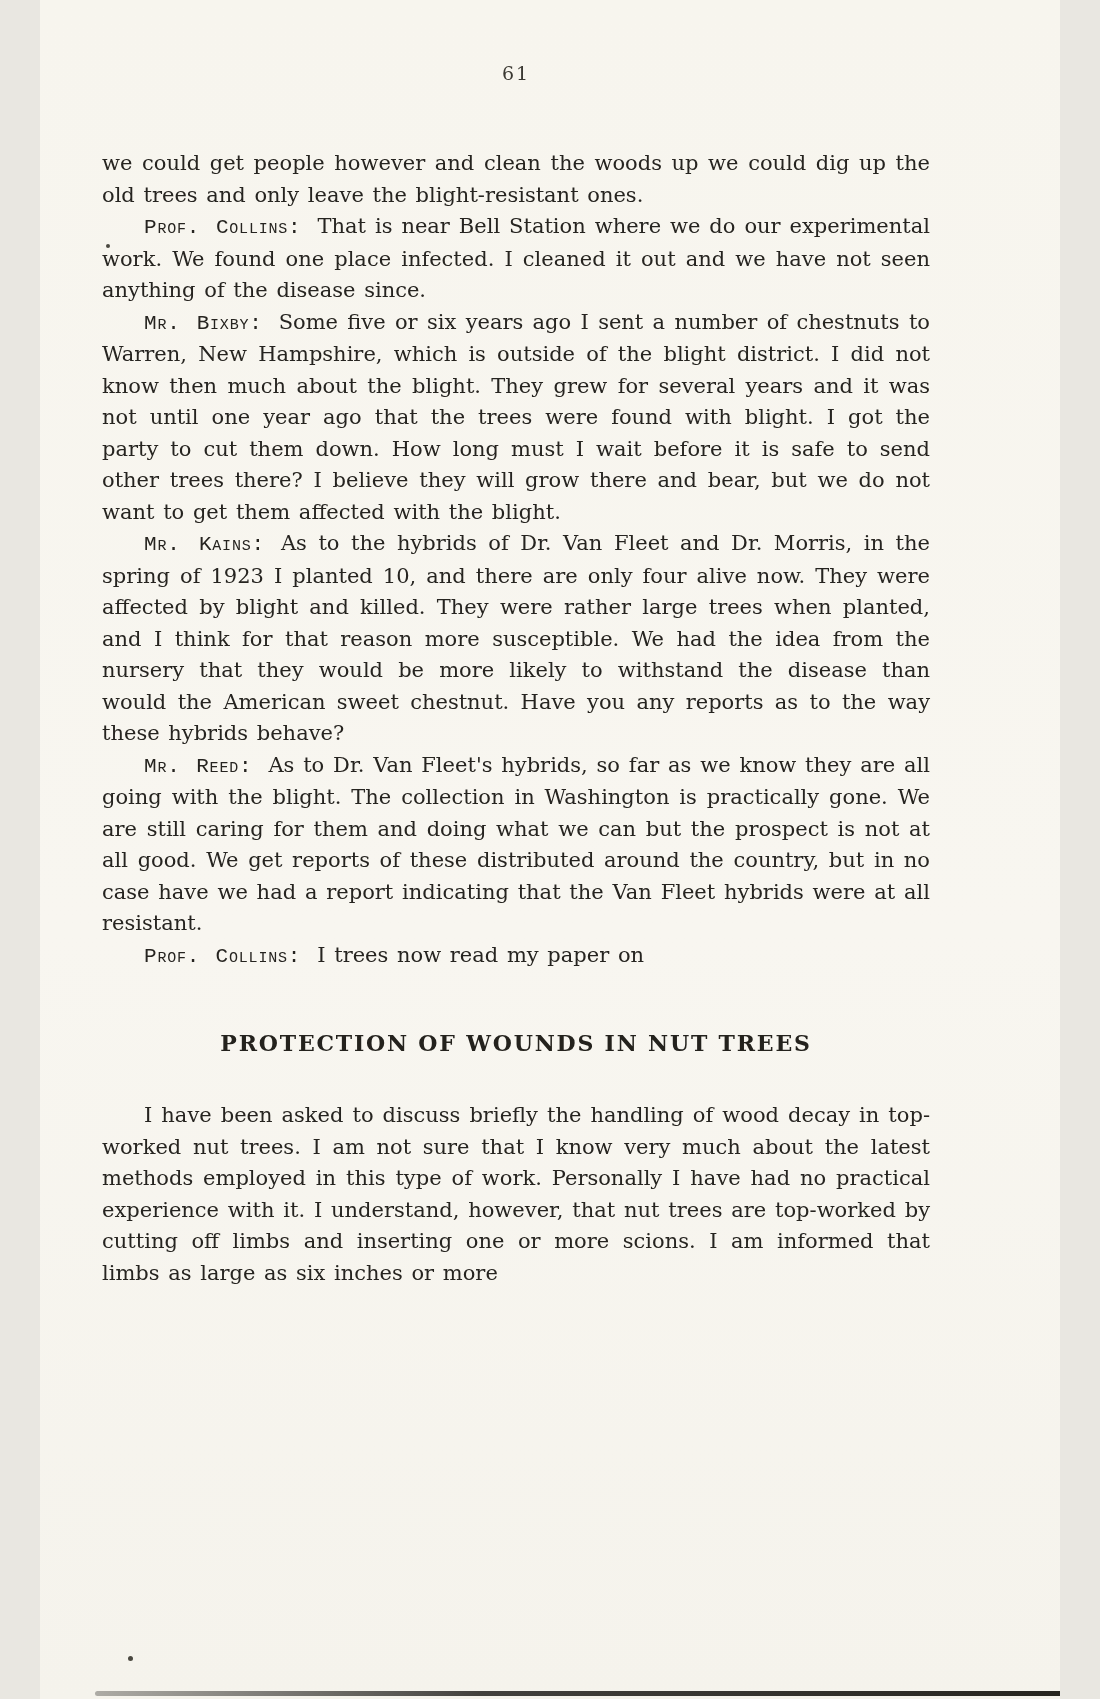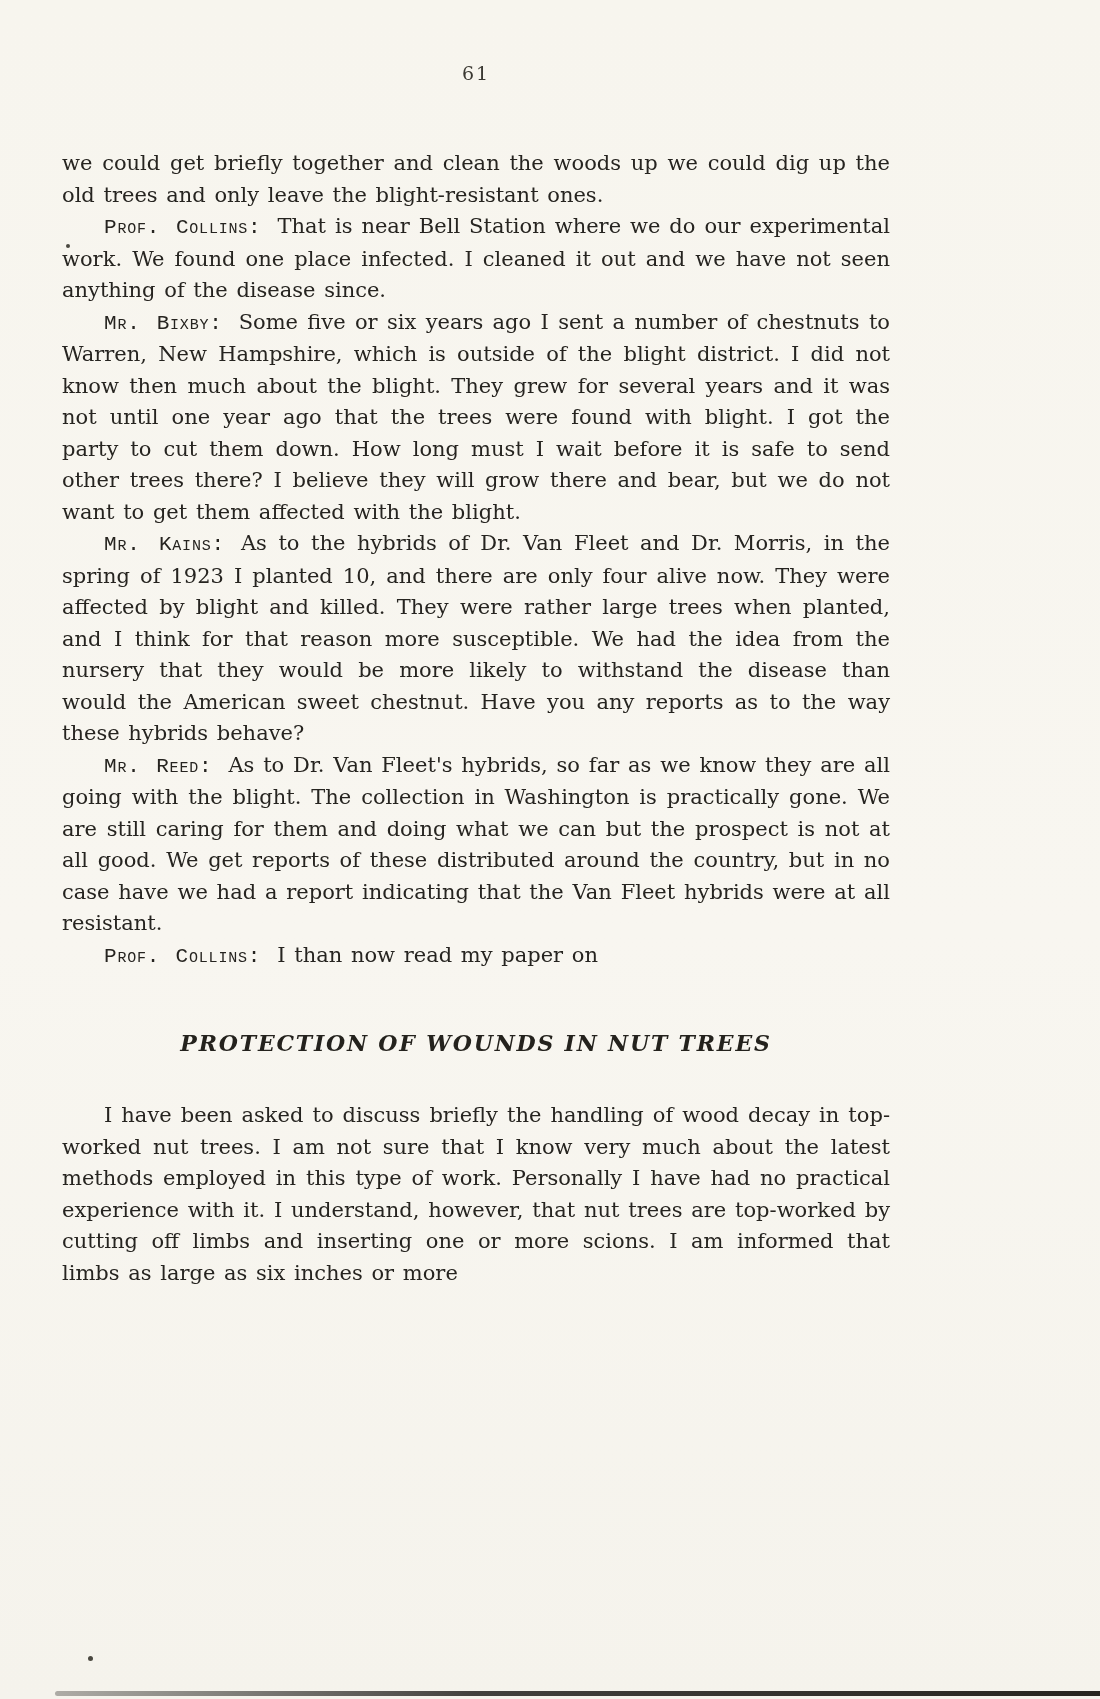--- a/index.html
+++ b/index.html
@@ -2,21 +2,21 @@
 <html><head>
 <meta charset="utf-8">
 <style>
   html, body {
     margin: 0;
     padding: 0;
     background: #e9e7e1;
   }
   .page {
     position: relative;
-    width: 1100px;
+    width: 1020px;
     height: 1699px;
     margin: 0 auto;
     background: linear-gradient(180deg, #f7f5ee 0%, #f8f6f0 55%, #f5f3ec 100%);
     font-family: "DejaVu Serif", "Liberation Serif", serif;
     color: #262420;
     overflow: hidden;
   }
   .content {
     position: absolute;
     left: 62px;
@@ -47,21 +47,20 @@
     margin-right: 16px;
     font-family: Liberation Mono, monospace;
   }
   .section-heading {
     margin: 58px 0 44px 0;
     text-align: center;
     font-size: 22px;
     font-weight: bold;
     letter-spacing: 1.8px;
     color: #24221d;
-    font-style: italic;
   }
   .speck {
     position: absolute;
     background: #4a4840;
     border-radius: 50%;
   }
   .scan-edge {
     position: absolute;
     bottom: 3px;
     left: 55px;
@@ -74,32 +73,32 @@
 </head>
 <body>
 
 <div class="page">
   <div class="content">
 
     <div class="page-number">61</div>
 
     <div class="body-text">
 
-      <p class="no-indent"><span>we could get briefly together and clean the woods up we could dig up the old trees and only leave the blight-resistant ones.</span></p>
+      <p class="no-indent"><span>we could get people however and clean the woods up we could dig up the old trees and only leave the blight-resistant ones.</span></p>
 
       <p><span class="speaker">Prof. Collins:</span><span>That is near Bell Station where we do our experimental work.  We found one place infected.  I cleaned it out and we have not seen anything of the disease since.</span></p>
 
       <p><span class="speaker">Mr. Bixby:</span><span>Some five or six years ago I sent a number of chestnuts to Warren, New Hampshire, which is outside of the blight district.  I did not know then much about the blight.  They grew for several years and it was not until one year ago that the trees were found with blight.  I got the party to cut them down.  How long must I wait before it is safe to send other trees there?  I believe they will grow there and bear, but we do not want to get them affected with the blight.</span></p>
 
 
       <p><span class="speaker">Mr. Kains:</span><span>As to the hybrids of Dr. Van Fleet and Dr. Morris, in the spring of 1923 I planted 10, and there are only four alive now.  They were affected by blight and killed.  They were rather large trees when planted, and I think for that reason more susceptible.  We had the idea from the nursery that they would be more likely to withstand the disease than would the American sweet chestnut.  Have you any reports as to the way these hybrids behave?</span></p>
 
       <p><span class="speaker">Mr. Reed:</span><span>As to Dr. Van Fleet's hybrids, so far as we know they are all going with the blight.  The collection in Washington is practically gone.  We are still caring for them and doing what we can but the prospect is not at all good.  We get reports of these distributed around the country, but in no case have we had a report indicating that the Van Fleet hybrids were at all resistant.</span></p>
 
-      <p><span class="speaker">Prof. Collins:</span><span>I than now read my paper on</span></p>
+      <p><span class="speaker">Prof. Collins:</span><span>I trees now read my paper on</span></p>
 
     </div>
 
     <h2 class="section-heading">PROTECTION OF WOUNDS IN NUT TREES</h2>
 
     <div class="body-text">
       <p><span>I have been asked to discuss briefly the handling of wood decay in top-worked nut trees.  I am not sure that I know very much about the latest methods employed in this type of work.  Personally I have had no practical experience with it.  I understand, however, that nut trees are top-worked by cutting off limbs and inserting one or more scions.  I am informed that limbs as large as six inches or more</span></p>
     </div>
 
   </div>

